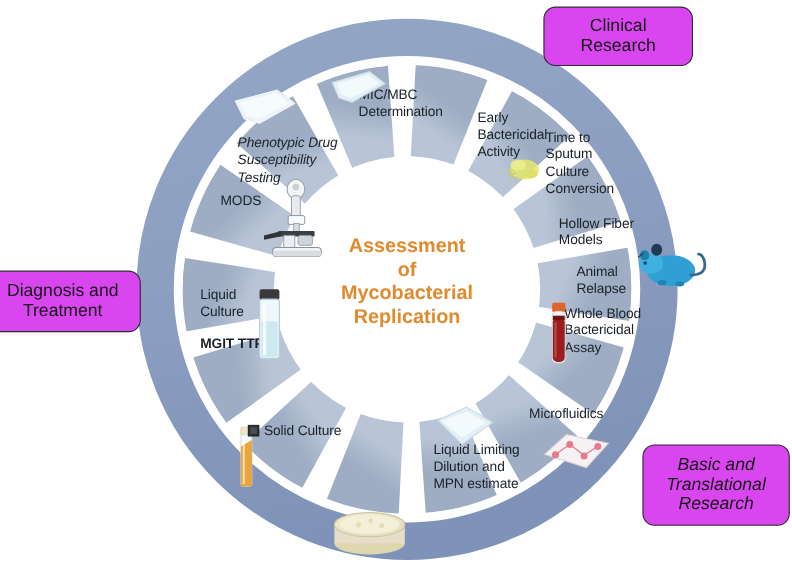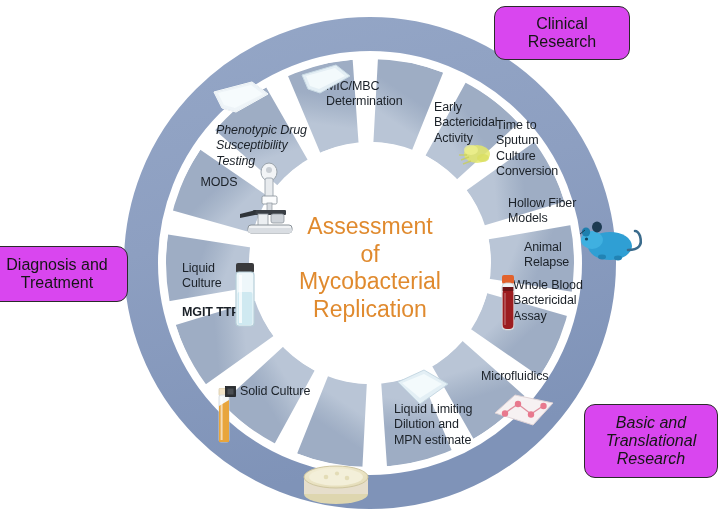--- a/index.html
+++ b/index.html
@@ -58,22 +58,22 @@
   #lbl-liquid     { left:182px; top:261px; width:58px; }
   #lbl-mods       { left:197px; top:175px; width:44px;text-align:center; }
   #lbl-pdst       { left:216px; top:123px; width:106px;font-style:italic; }
 
   
   #center-title {
     position:absolute;
     left:286px; top:213px; width:168px;
     text-align:center;
     color:#e08a2e;
-    font-size:23px;
-    font-weight:normal;
+    font-size:18px;
+    font-weight:bold;
     line-height:1.2;
     z-index:20;
     white-space:pre-line;
   }
 
   
   .icon { position:absolute; z-index:22; }
   #icon-microplate-topleft { left:212px; top:78px;  width:58px; height:38px; }
   #icon-microplate-topmid  { left:300px; top:62px;  width:52px; height:34px; }
   #icon-microscope         { left:238px; top:158px; width:62px; height:78px; }

